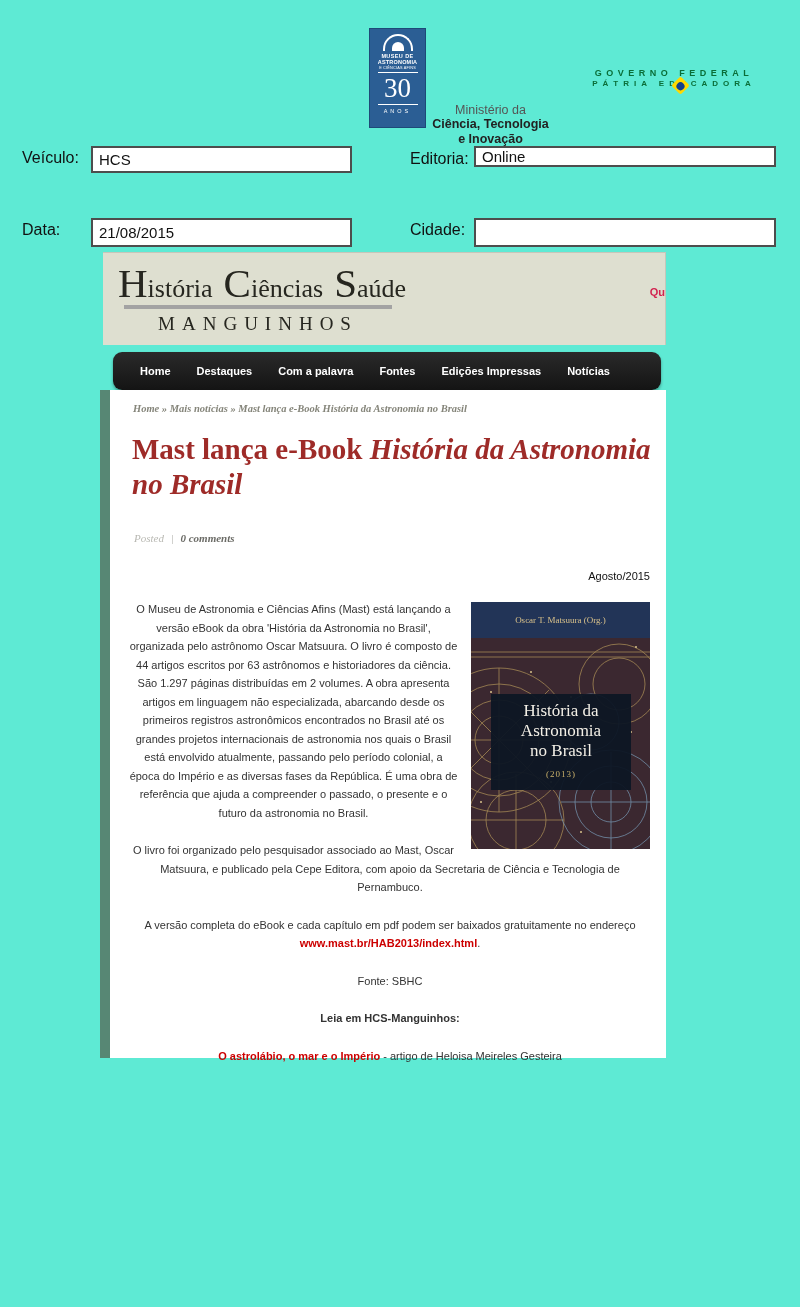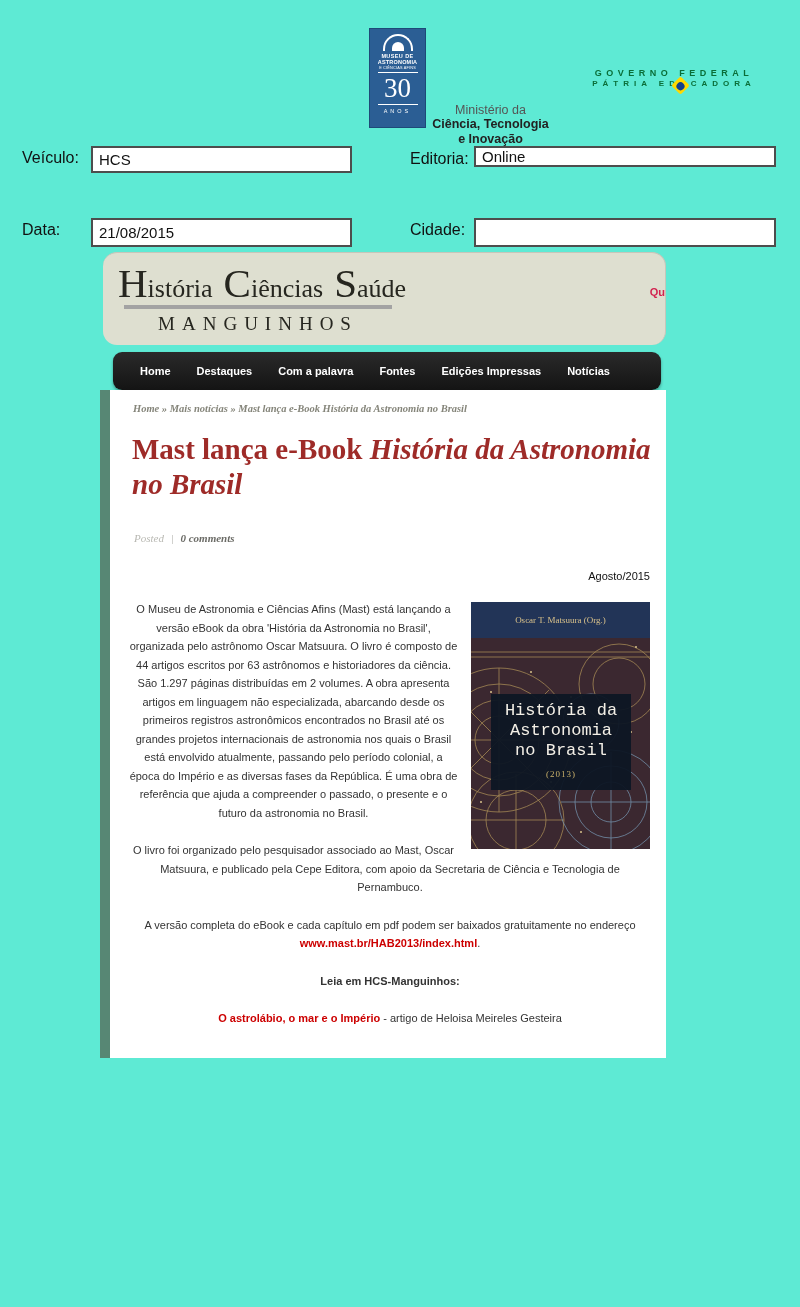--- a/index.html
+++ b/index.html
@@ -37,21 +37,21 @@
   .brasil-bottom { font-size:8px; font-weight:bold; letter-spacing:5px; color:var(--c-brasil_green); margin-top:1px; }
 
   
   .form-label { position:absolute; font-size:16px; color:#111; }
   .form-input { position:absolute; border:2px solid #4d4d4d; background:#fff; font-size:15px;
     font-family:"Liberation Sans", sans-serif; padding:2px 6px; color:#111; outline:none; }
 
   
   .webpage { position:absolute; left:100px; top:252px; width:566px; height:806px; }
   .masthead { position:absolute; left:3px; top:0; right:0; height:93px; background:var(--c-masthead_bg);
-    border-right:1px solid #c6c6ba; border-top:1px solid #c6c6ba;border-radius:14px; }
+    border-right:1px solid #c6c6ba; border-top:1px solid #c6c6ba; }
   .hcs-brand { position:absolute; left:15px; top:14px; font-family:"Liberation Serif", serif; color:#26261f; }
   .hcs-word { display:inline-block; font-size:26px; margin-right:7px; }
   .hcs-word::first-letter { font-size:41px; line-height:.8; }
   .hcs-sub { width:268px; margin:1px 0 0 6px; border-top:4px solid #a3a3a3; text-align:center;
     font-size:19px; letter-spacing:7px; padding-top:4px; }
   .quem-link { position:absolute; right:0; top:33px; color:#d2234f; font-size:11px; font-weight:bold; }
 
   .navbar { position:absolute; left:13px; top:100px; width:548px; height:38px; border-radius:9px;
     background:linear-gradient(var(--c-nav_bg), #141414); box-shadow:0 2px 3px rgba(0,0,0,.35);
     display:flex; align-items:center; gap:26px; padding-left:27px; }
@@ -77,21 +77,21 @@
   .red-link { color:var(--c-link_red); font-weight:bold; text-decoration:none; cursor:pointer; }
   .bold { font-weight:bold; }
 
   
   .book-cover { float:right; width:179px; height:247px; margin:2px 2px 10px 12px; position:relative;
     background:#3b2830; overflow:hidden; }
   .cover-author { position:absolute; top:9px; left:0; right:0; text-align:center;
     font-family:"Liberation Serif", serif; font-size:9px; color:#d8c08a; }
   .cover-titlebox { position:absolute; left:20px; top:92px; width:140px; background:rgba(13,22,36,.95);
     text-align:center; padding:7px 0 6px; }
-  .cover-titlebox .t { font-family:Liberation Mono, monospace; font-size:17px; line-height:1.18; color:#f3efe6; }
+  .cover-titlebox .t { font-family:Liberation Serif, serif; font-size:17px; line-height:1.18; color:#f3efe6; }
   .cover-titlebox .y { font-family:"Liberation Serif", serif; font-size:9px; color:#c9b06a;
     letter-spacing:1px; margin-top:4px; }
 
   
   .doc-footer { position:absolute; left:110px; right:0; top:1252px; text-align:center;
     font-family:"Liberation Serif", serif; font-size:15px; color:#1a1a1a; line-height:24px; }
 </style>
 </head>
 <body>
 
@@ -219,20 +219,21 @@
             <div class="t">História da</div>
             <div class="t">Astronomia</div>
             <div class="t">no Brasil</div>
             <div class="y">(2013)</div>
           </div>
         </div>
 
         <p>O Museu de Astronomia e Ciências Afins (Mast) está lançando a versão eBook da obra 'História da Astronomia no Brasil', organizada pelo astrônomo Oscar Matsuura. O livro é composto de 44 artigos escritos por 63 astrônomos e historiadores da ciência. São 1.297 páginas distribuídas em 2 volumes. A obra apresenta artigos em linguagem não especializada, abarcando desde os primeiros registros astronômicos encontrados no Brasil até os grandes projetos internacionais de astronomia nos quais o Brasil está envolvido atualmente, passando pelo período colonial, a época do Império e as diversas fases da República. É uma obra de referência que ajuda a compreender o passado, o presente e o futuro da astronomia no Brasil.</p>
         <p>O livro foi organizado pelo pesquisador associado ao Mast, Oscar Matsuura, e publicado pela Cepe Editora, com apoio da Secretaria de Ciência e Tecnologia de Pernambuco.</p>
         <p><span>A versão completa do eBook e cada capítulo em pdf podem ser baixados gratuitamente no endereço </span><a class="red-link">www.mast.br/HAB2013/index.html</a><span>.</span></p>
+        <p>Fonte: SBHC</p>
         <p class="bold">Leia em HCS-Manguinhos:</p>
         <p><a class="red-link">O astrolábio, o mar e o Império</a><span> - artigo de Heloisa Meireles Gesteira</span></p>
       </div>
     </div>
   </div>
 
 
 </div>
 
 </body></html>

